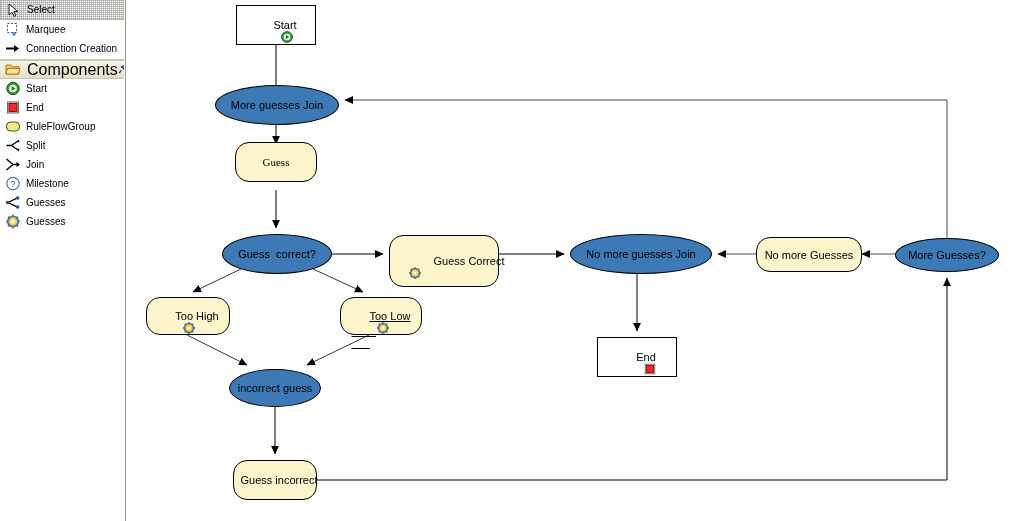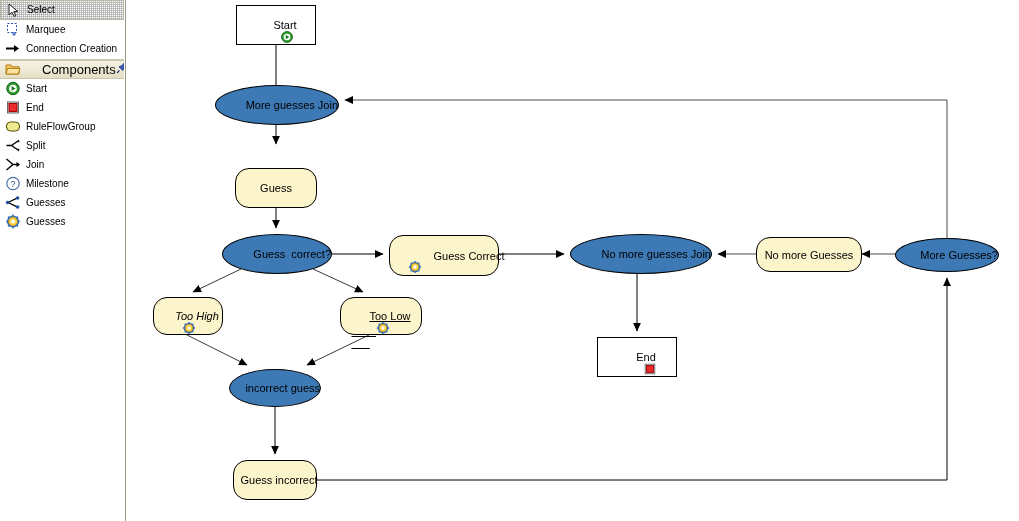--- a/index.html
+++ b/index.html
@@ -74,21 +74,21 @@
     align-items: center;
     padding: 0 4px 0 5px;
     box-sizing: border-box;
     background: linear-gradient(to bottom, #f6f3e6 0%, #eeead6 50%, #e3dec4 100%);
     border-top: 1px solid #c9c4ae;
     border-bottom: 1px solid #c9c4ae;
     justify-content: space-between;
     cursor: default;
   }
   #components-bar .left { display:flex; align-items:center; }
-  #components-bar .pal-label { font-size: 13px; margin-left: 21px; text-align: right; }
+  #components-bar .pal-label { font-size: 16px; margin-left: 6px; text-align: right; }
   .ico { width: 16px; height: 15px; flex: 0 0 16px; position: relative; }
 
   
   #canvas {
     position: absolute;
     left: 131px; top: 0;
     width: 888px;
     height: 521px;
     background: #ffffff;
     overflow: hidden;
@@ -113,21 +113,20 @@
   }
   .node.rounded {
     background: #fcf4ca;
     border: 1px solid #000000;
     border-radius: 14px;
   }
   .node.ellipse {
     background: #3d79b5;
     border: 1px solid #000000;
     border-radius: 50%;
-    justify-content: flex-end;
   }
   .node .nlabel { margin-left: 4px; }
   .node .ico { margin-right: 0px; }
 </style>
 </head>
 <body>
 
 <div id="root">
 
   <div id="palette">
@@ -326,29 +325,29 @@
           <path d="M6.6 5 L10.6 7.5 L6.6 10 Z" fill="#1a7d1a"></path>
         </svg>
       </span>
       <span class="nlabel">Start</span>
     </div>
 
     <div class="node ellipse" style="left:84px;top:85px;width:124px;height:40px;">
       <span class="nlabel" style="margin-left:0">More guesses Join</span>
     </div>
 
-    <div class="node rounded" style="left:104px;top:168px;width:82px;height:40px;">
+    <div class="node rounded" style="left:104px;top:142px;width:82px;height:40px;font-family:Liberation Serif, serif;">
       <span class="nlabel" style="margin-left:0">Guess</span>
     </div>
 
     <div class="node ellipse" style="left:91px;top:234px;width:110px;height:40px;">
       <span class="nlabel" style="margin-left:0">Guess  correct?</span>
     </div>
 
-    <div class="node rounded" style="left:258px;top:235px;width:110px;height:41px;gap:32px;">
+    <div class="node rounded" style="left:258px;top:235px;width:110px;height:52px;gap:32px;">
       <span class="ico" style="width:14px;flex:0 0 14px;">
         <svg width="14" height="14" viewBox="0 0 16 15">
           <circle cx="8" cy="7.5" r="6.1" fill="#2d6fc4"></circle>
           <circle cx="8" cy="7.5" r="4.4" fill="#ffd34d" stroke="#c98a00" stroke-width=".8"></circle>
           <circle cx="8" cy="7.5" r="1.9" fill="#ffffff"></circle>
           <g stroke="#2d6fc4" stroke-width="1.5">
             <path d="M8 0.6 L8 2.2 M8 12.8 L8 14.4 M1.1 7.5 L2.7 7.5 M13.3 7.5 L14.9 7.5
                      M3.1 2.6 L4.3 3.8 M11.7 11.2 L12.9 12.4 M12.9 2.6 L11.7 3.8 M4.3 11.2 L3.1 12.4"></path>
           </g>
         </svg>
@@ -361,21 +360,21 @@
     </div>
 
     <div class="node rounded" style="left:625px;top:237px;width:106px;height:35px;">
       <span class="nlabel" style="margin-left:0">No more Guesses</span>
     </div>
 
     <div class="node ellipse" style="left:764px;top:238px;width:104px;height:34px;">
       <span class="nlabel" style="margin-left:0">More Guesses?</span>
     </div>
 
-    <div class="node rounded" style="left:22px;top:297px;width:70px;height:38px;font-style:italic;">
+    <div class="node rounded" style="left:15px;top:297px;width:84px;height:38px;">
       <span class="ico" style="width:14px;flex:0 0 14px;">
         <svg width="14" height="14" viewBox="0 0 16 15">
           <circle cx="8" cy="7.5" r="6.1" fill="#2d6fc4"></circle>
           <circle cx="8" cy="7.5" r="4.4" fill="#ffd34d" stroke="#c98a00" stroke-width=".8"></circle>
           <circle cx="8" cy="7.5" r="1.9" fill="#ffffff"></circle>
           <g stroke="#2d6fc4" stroke-width="1.5">
             <path d="M8 0.6 L8 2.2 M8 12.8 L8 14.4 M1.1 7.5 L2.7 7.5 M13.3 7.5 L14.9 7.5
                      M3.1 2.6 L4.3 3.8 M11.7 11.2 L12.9 12.4 M12.9 2.6 L11.7 3.8 M4.3 11.2 L3.1 12.4"></path>
           </g>
         </svg>

